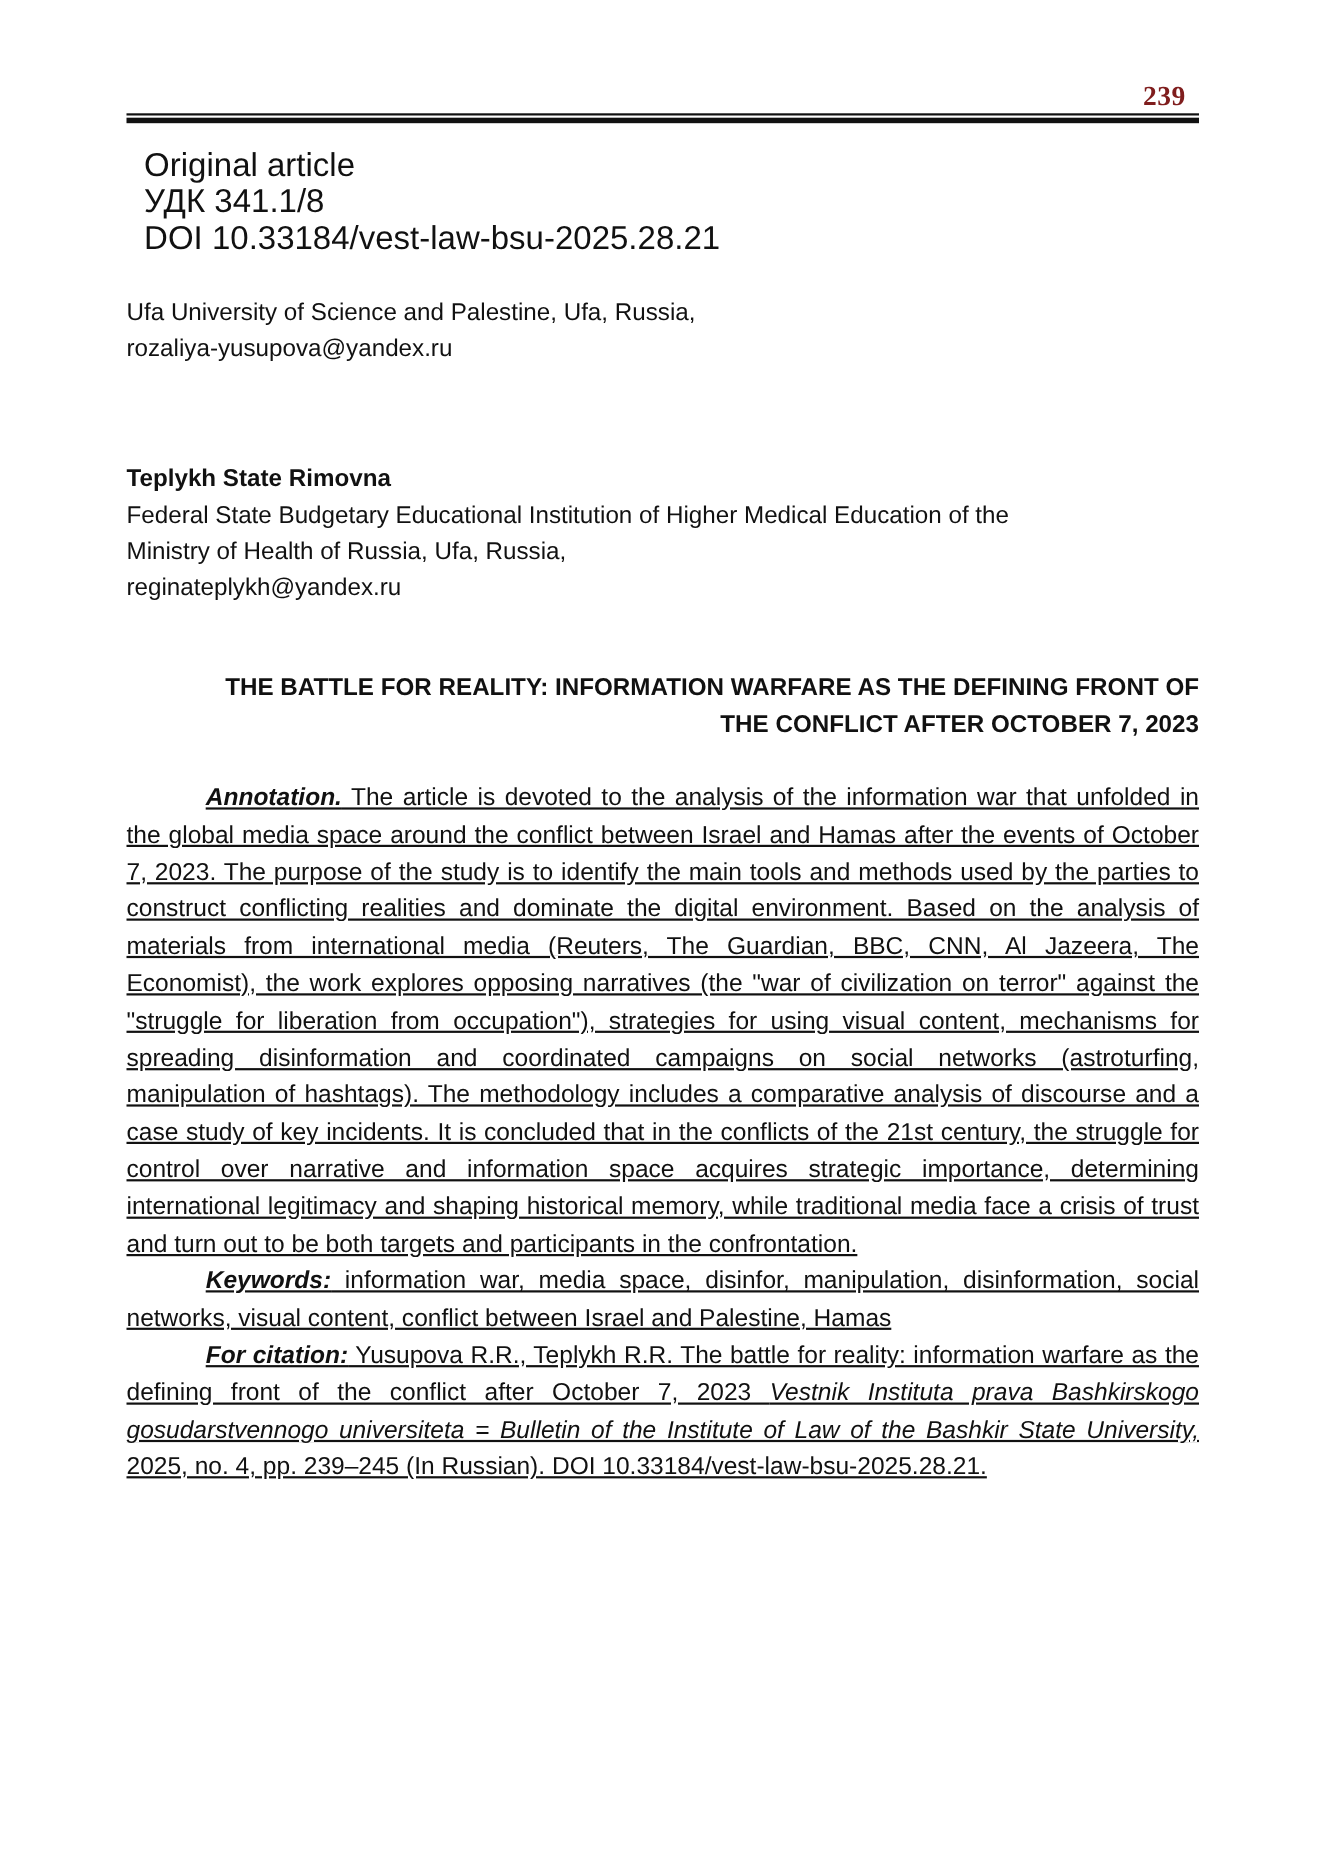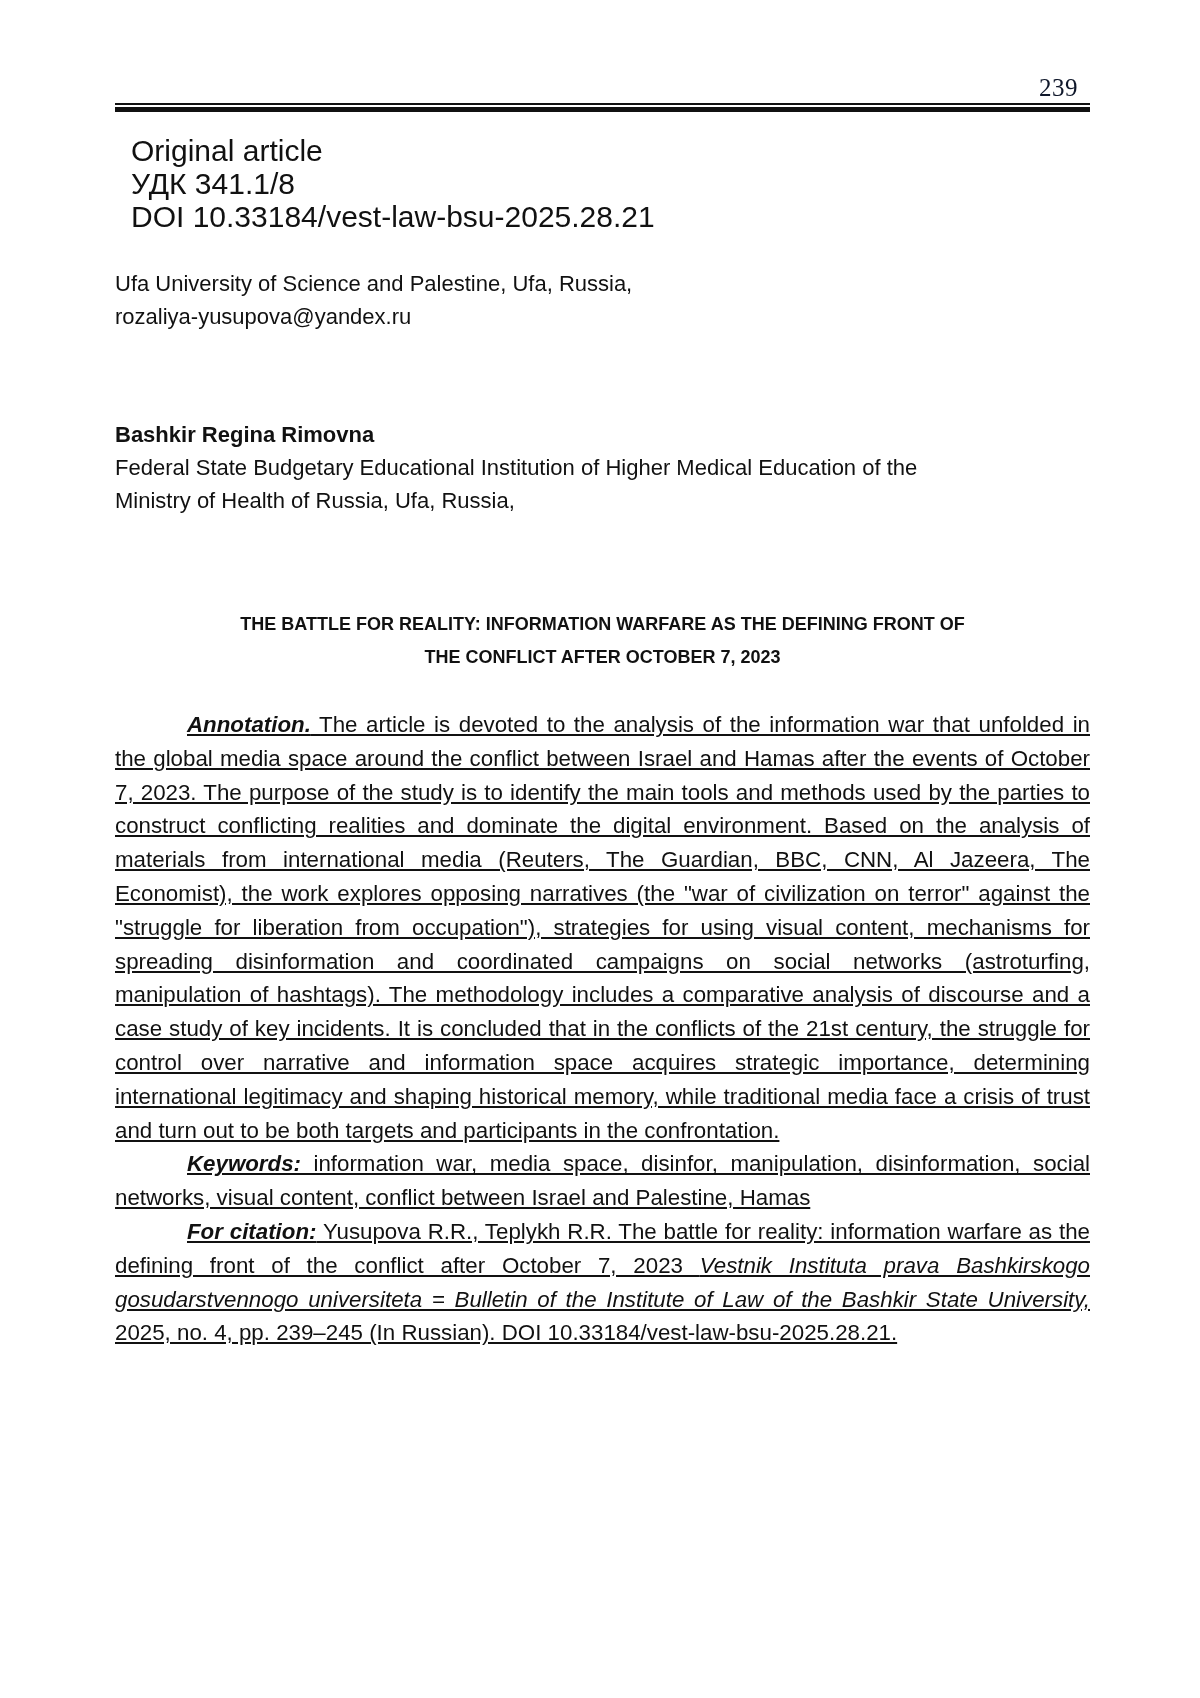--- a/index.html
+++ b/index.html
@@ -26,24 +26,24 @@
       left: 0;
       top: 72px;
       width: 975px;
       height: 40px;
     }
     .page-number {
       position: absolute;
       right: 12px;
       top: 2px;
       font-family: "Liberation Serif", serif;
-      font-weight: normal;
+      font-weight: bold;
       font-size: 25px;
       letter-spacing: 0.5px;
-      color: #0f172a;
+      color: #7f1d1d;
     }
     .rule-thin {
       position: absolute;
       left: 0;
       top: 31px;
       width: 975px;
       height: 2px;
       background: #111;
     }
     .rule-thick {
@@ -70,23 +70,23 @@
     .author .name {
       font-weight: bold;
     }
     .author1 { top: 267px; }
     .author2 { top: 418px; }
     .title {
       position: absolute;
       left: 0;
       top: 608px;
       width: 975px;
-      text-align: center;
+      text-align: right;
       font-weight: bold;
-      font-size: 18px;
+      font-size: 22px;
       line-height: 33px;
     }
     .body-text {
       position: absolute;
       left: 0;
       top: 708px;
       width: 975px;
       font-size: 22.3px;
       line-height: 33.8px;
       text-align: justify;
@@ -122,23 +122,24 @@
     <span class="block">УДК 341.1/8</span>
     <span class="block">DOI 10.33184/vest-law-bsu-2025.28.21</span>
   </div>
 
   <div class="author author1">
     <span class="block">Ufa University of Science and Palestine, Ufa, Russia,</span>
     <span class="block">rozaliya-yusupova@yandex.ru</span>
   </div>
 
   <div class="author author2">
-    <span class="block name">Bashkir Regina Rimovna</span>
+    <span class="block name">Teplykh State Rimovna</span>
     <span class="block">Federal State Budgetary Educational Institution of Higher Medical Education of the</span>
     <span class="block">Ministry of Health of Russia, Ufa, Russia,</span>
+    <span class="block">reginateplykh@yandex.ru</span>
   </div>
 
   <div class="title">
     <span class="block">THE BATTLE FOR REALITY: INFORMATION WARFARE AS THE DEFINING FRONT OF</span>
     <span class="block">THE CONFLICT AFTER OCTOBER 7, 2023</span>
   </div>
 
   <div class="body-text">
     <p><span class="lead">Annotation.</span><span> The article is devoted to the analysis of the information war that unfolded in the global media space around the conflict between Israel and Hamas after the events of October 7, 2023. The purpose of the study is to identify the main tools and methods used by the parties to construct conflicting realities and domi­nate the digital environment. Based on the analysis of materials from international media (Reuters, The Guardian, BBC, CNN, Al Jazeera, The Economist), the work ex­plores opposing narratives (the "war of civilization on terror" against the "struggle for liberation from occupation"), strategies for using visual content, mechanisms for spreading disinformation and coordinated campaigns on social networks (astroturf­ing, manipulation of hashtags). The methodology includes a comparative analysis of discourse and a case study of key incidents. It is concluded that in the conflicts of the 21st century, the struggle for control over narrative and information space ac­quires strategic importance, determining international legitimacy and shaping his­torical memory, while traditional media face a crisis of trust and turn out to be both targets and participants in the confrontation.</span></p>
     <p><span class="lead">Keywords:</span><span> information war, media space, disinfor, manipulation, disinfor­mation, social networks, visual content, conflict between Israel and Palestine, Hamas</span></p>

